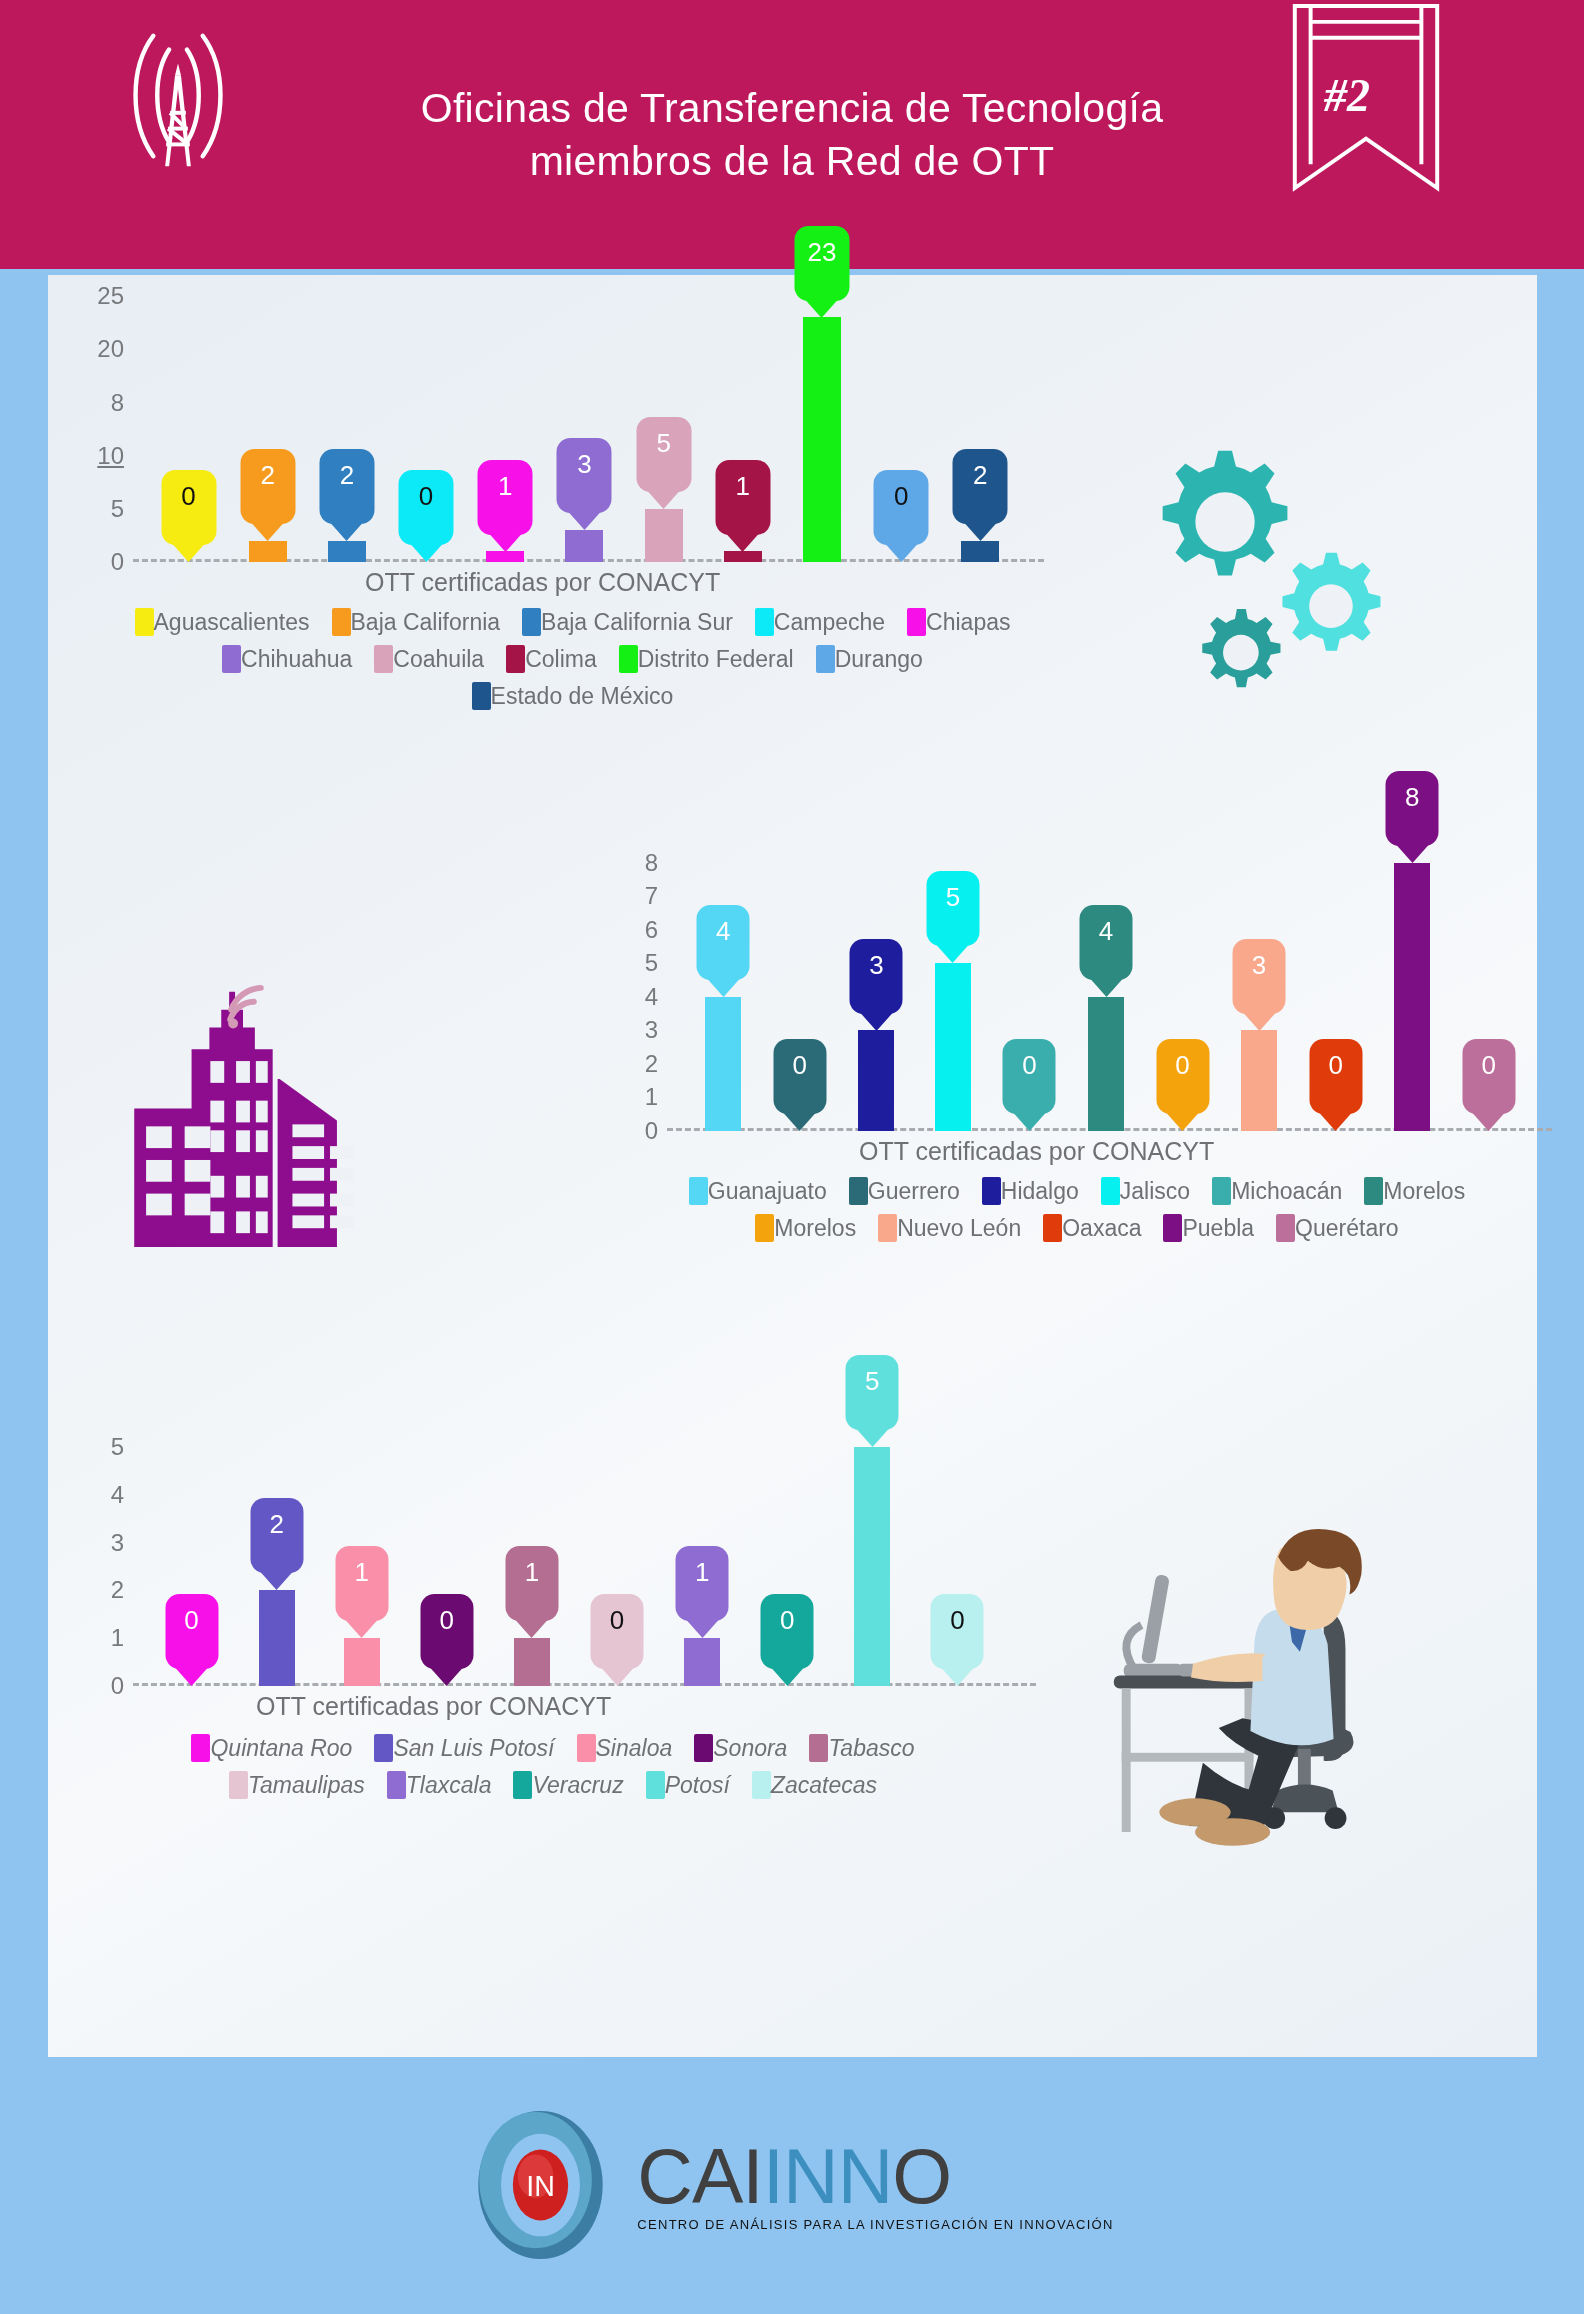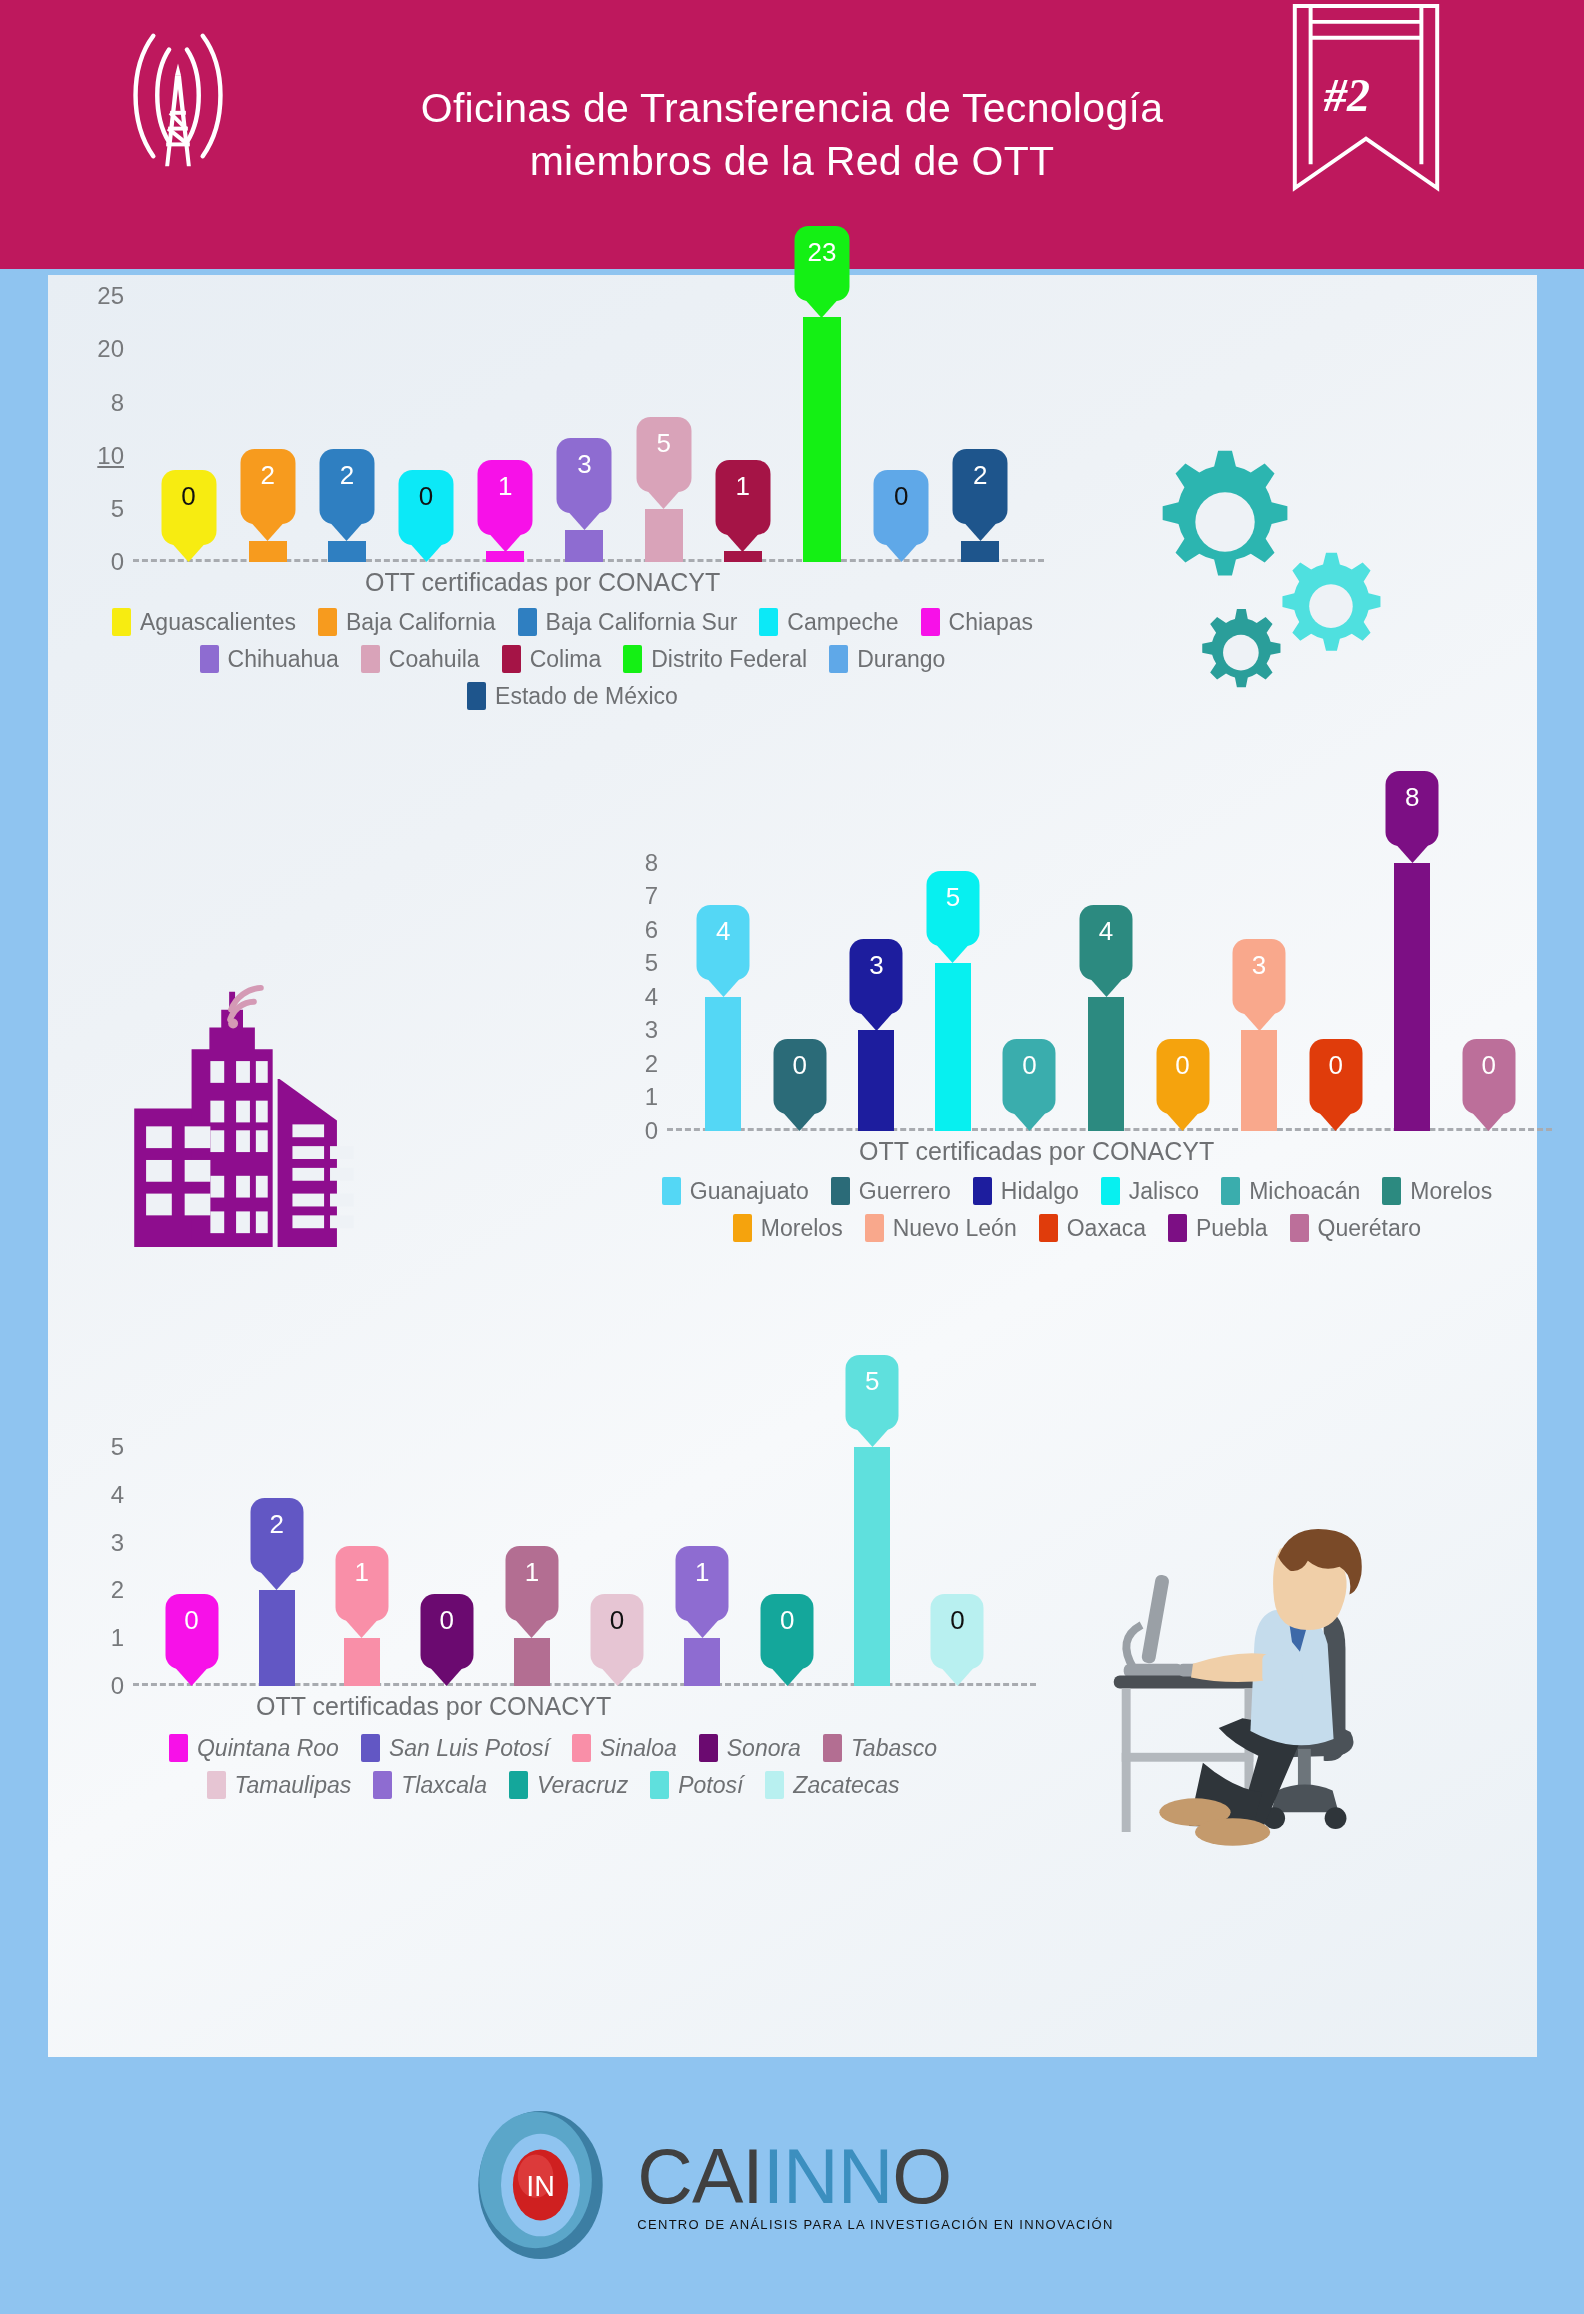--- a/index.html
+++ b/index.html
@@ -84,21 +84,21 @@
   .pin.dark { color:#111; }
   .axis-title {
     position:absolute; font-size:25px; color:#6e7073;
     white-space:nowrap;
   }
 
   
   .legend { position:absolute; width:100%; }
   .legend-row { display:flex; justify-content:center; align-items:center;
                 flex-wrap:nowrap; gap:22px; margin-bottom:9px; }
-  .legend-item { display:flex; align-items:center; gap:9px; white-space:nowrap; }
+  .legend-item { display:flex; align-items:center; white-space:nowrap; }
   .swatch { width:19px; height:28px; border-radius:2px; flex:none; }
   .legend-label { font-size:23px; color:#6e7073; }
 
   
   .gears { position:absolute; left:1114px; top:421px; }
   .buildings { position:absolute; left:119px; top:980px; }
   .deskperson { position:absolute; left:1094px; top:1515px; }
 </style>
 </head>
 <body>

